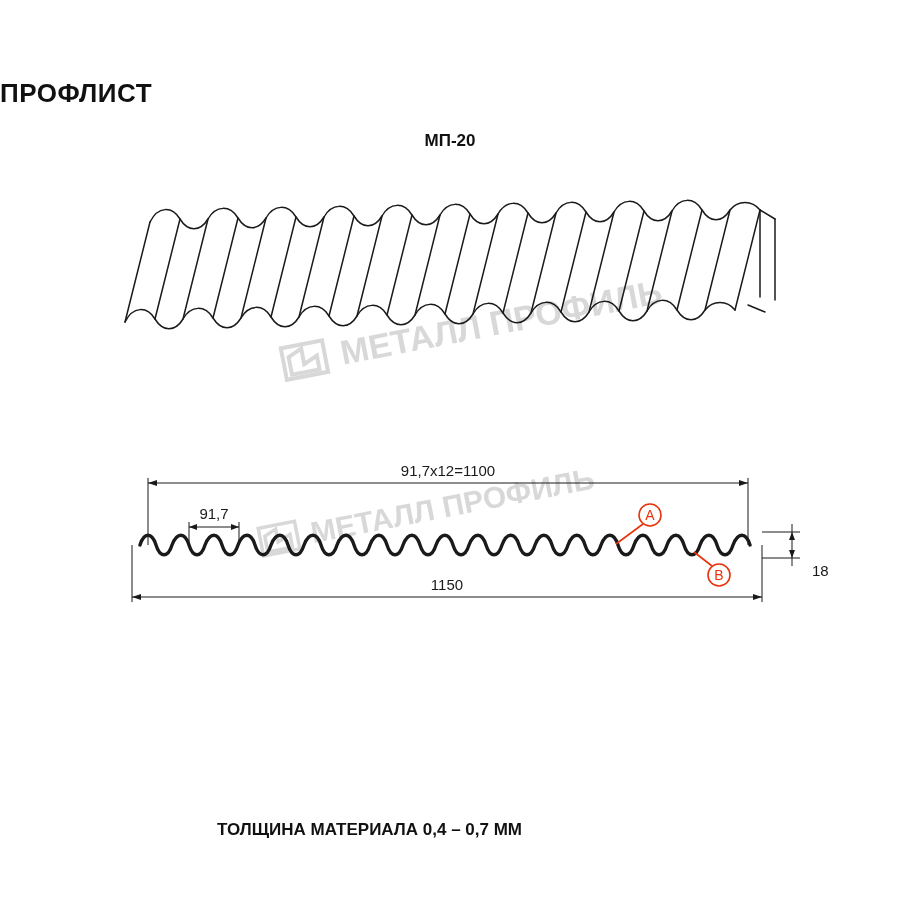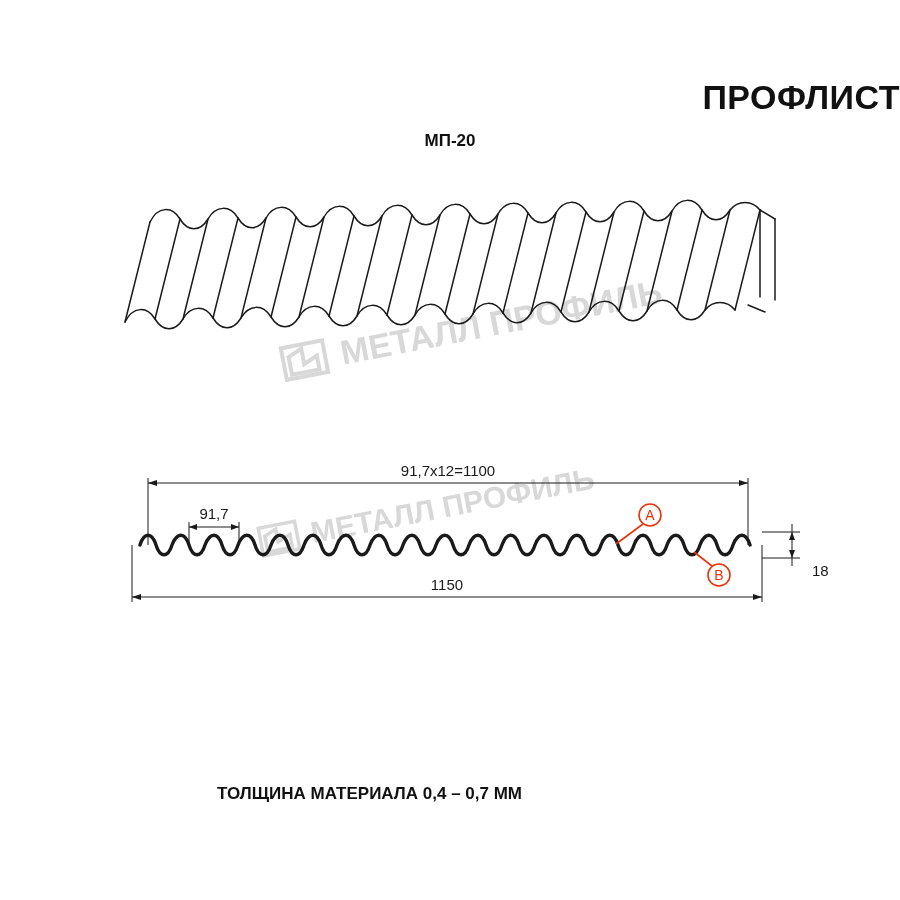--- a/index.html
+++ b/index.html
@@ -18,39 +18,39 @@
   .sheet {
     position: relative;
     width: 900px;
     height: 900px;
   }
   .title {
     position: absolute;
     top: 78px;
     left: 0;
     width: 900px;
-    text-align: right;
-    font-size: 34px;
+    text-align: left;
+    font-size: 26px;
     font-weight: bold;
     letter-spacing: 0.5px;
     color: #111111;
   }
   .subtitle {
     position: absolute;
     top: 131px;
     left: 0;
     width: 900px;
     text-align: center;
     font-size: 17px;
     font-weight: bold;
     color: #111111;
   }
   .footer-note {
     position: absolute;
-    top: 784px;
+    top: 820px;
     left: 0;
     width: 739px;
     text-align: center;
     font-size: 17px;
     font-weight: bold;
     color: #111111;
   }
   svg.draw {
     position: absolute;
     top: 0;

